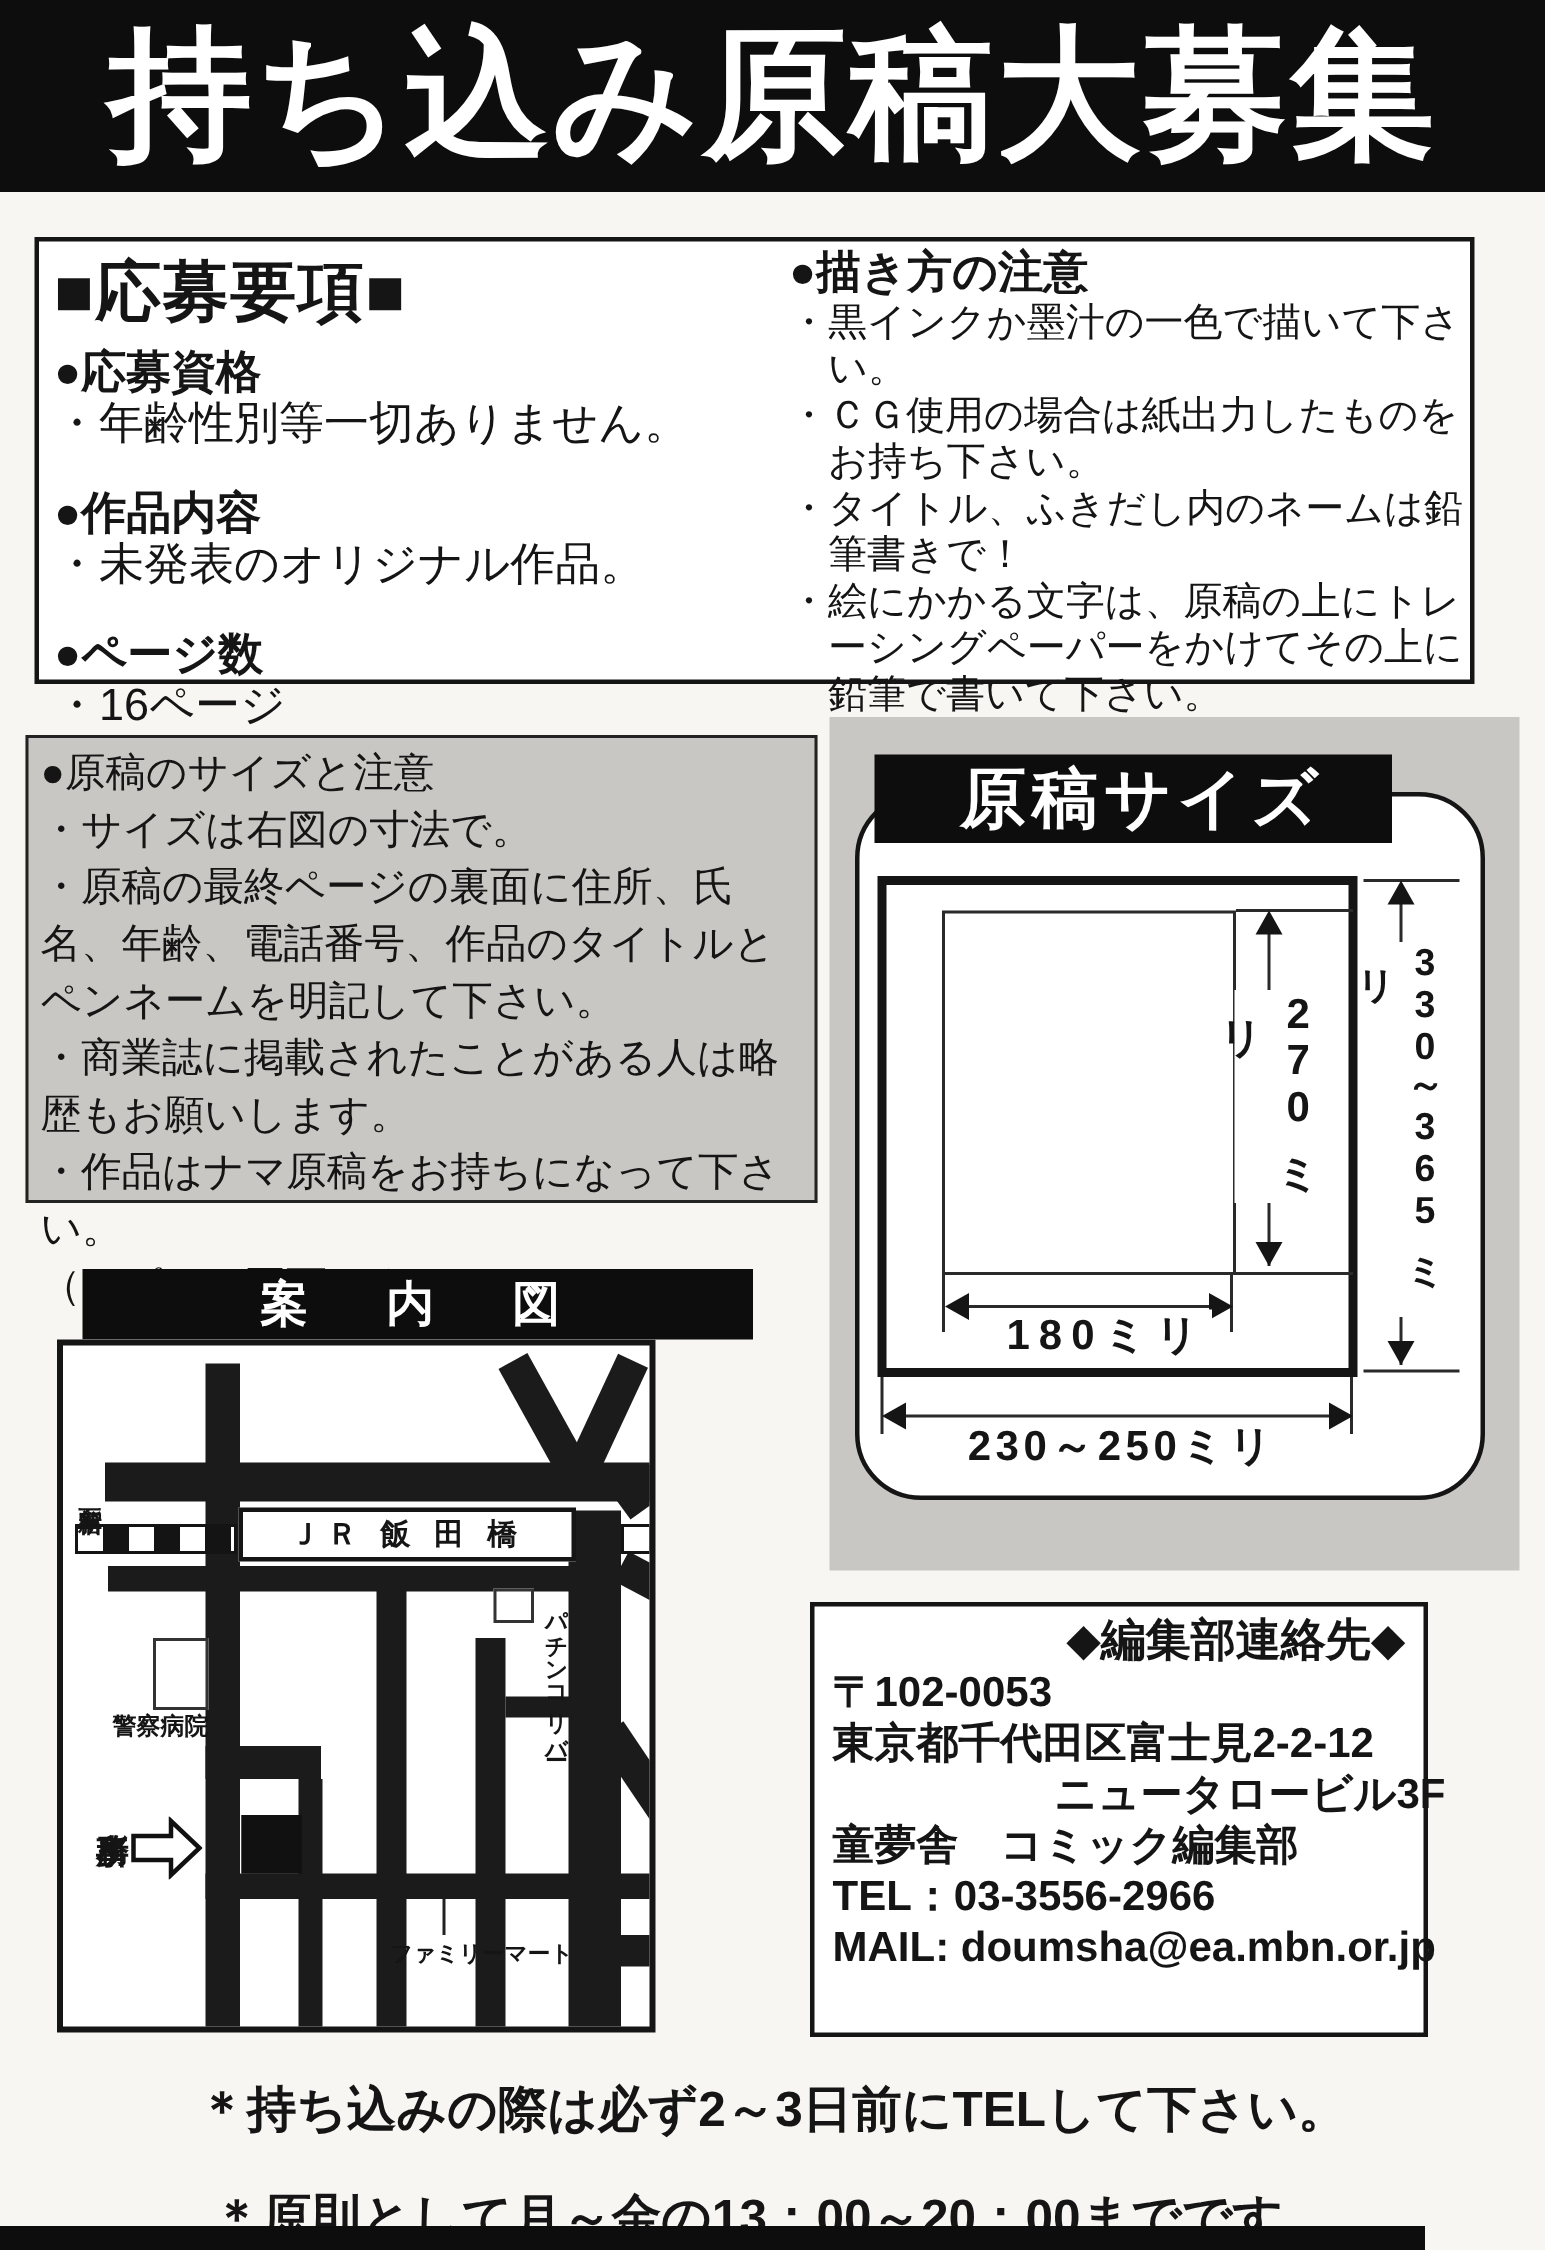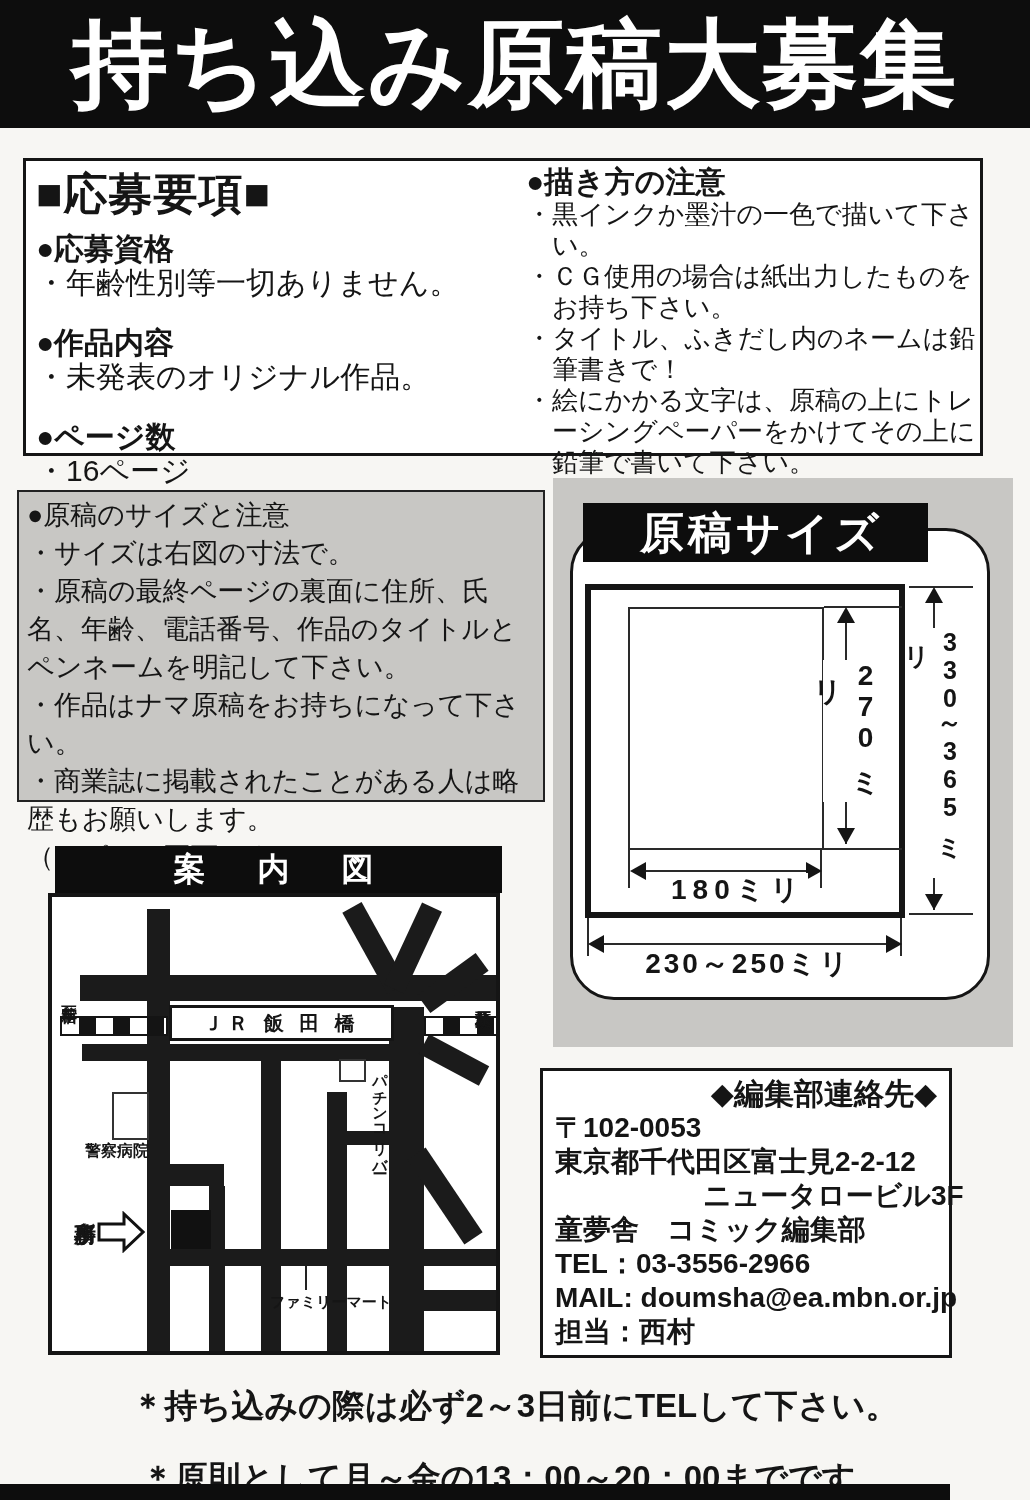--- a/index.html
+++ b/index.html
@@ -43,21 +43,21 @@
   .ah-left{border-top:9px solid transparent;border-bottom:9px solid transparent;border-right:16px solid #151515;}
   .ah-right{border-top:9px solid transparent;border-bottom:9px solid transparent;border-left:16px solid #151515;}
   .vtext{writing-mode:vertical-rl;text-orientation:upright;}
   .dim-v{background:#fff;z-index:5;display:flex;align-items:center;justify-content:center;font-weight:700;}
   .dim-h{background:#fff;z-index:5;text-align:center;font-weight:700;margin-top:20px;}
 
   
   .mapbar{left:55px;top:846px;width:447px;height:47px;background:#0d0d0d;}
   .mapbar-title{width:100%;text-align:center;line-height:47px;font-size:32px;font-weight:900;
                 color:#fff;letter-spacing:10px;}
-  .mapbox{left:48px;top:893px;width:452px;height:462px;background:#fff;border:4px solid #151515;
+  .mapbox{left:38px;top:893px;width:399px;height:462px;background:#fff;border:4px solid #151515;
           box-sizing:border-box;overflow:hidden;}
   .road{position:absolute;background:#1b1b1b;}
   .rail{position:absolute;height:20px;border:2px solid #141414;box-sizing:border-box;
         background:repeating-linear-gradient(90deg,#fff 0 17px,#141414 17px 34px);z-index:2;}
   .station{position:absolute;left:117px;top:108px;width:225px;height:36px;background:#fff;
            border:3px solid #151515;box-sizing:border-box;z-index:5;text-align:center;
            font-size:20px;font-weight:700;letter-spacing:5px;line-height:30px;white-space:nowrap;}
   .bldg{position:absolute;background:#fff;border:2px solid #333;box-sizing:border-box;z-index:3;}
   .map-lbl{position:absolute;font-weight:700;z-index:6;white-space:nowrap;}
 
@@ -97,22 +97,22 @@
       <div class="g-bullet">・ＣＧ使用の場合は紙出力したものをお持ち下さい。</div>
       <div class="g-bullet">・タイトル、ふきだし内のネームは鉛筆書きで！</div>
       <div class="g-bullet">・絵にかかる文字は、原稿の上にトレーシングペーパーをかけてその上に鉛筆で書いて下さい。</div>
     </div>
   </div>
 
   <div class="abs graybox">
     <div>●原稿のサイズと注意</div>
     <div>・サイズは右図の寸法で。</div>
     <div>・原稿の最終ページの裏面に住所、氏名、年齢、電話番号、作品のタイトルとペンネームを明記して下さい。</div>
+    <div>・商業誌に掲載されたことがある人は略歴もお願いします。</div>
     <div>・作品はナマ原稿をお持ちになって下さい。</div>
-    <div>・商業誌に掲載されたことがある人は略歴もお願いします。</div>
     <div>（コピーは不可ですよぉ♪）</div>
   </div>
 
   <div class="abs graypanel"></div>
   <div class="abs rpanel"></div>
   <div class="abs sizebar">
     <div class="sizebar-title">原稿サイズ</div>
   </div>
   <div class="abs outer-rect"></div>
   <div class="abs inner-rect"></div>
@@ -188,20 +188,19 @@
   </div>
 
   <div class="abs contact">
     <div class="c-head">◆編集部連絡先◆</div>
     <div>〒102-0053</div>
     <div>東京都千代田区富士見2-2-12</div>
     <div class="c-indent">ニュータロービル3F</div>
     <div>童夢舎　コミック編集部</div>
     <div>TEL：03-3556-2966</div>
     <div>MAIL: doumsha@ea.mbn.or.jp</div>
-    <div>担当：西村</div>
   </div>
 
   <div class="abs note" style="top:1384px;">＊持ち込みの際は必ず2～3日前にTELして下さい。</div>
   <div class="abs note" style="top:1436px;margin-top:20px;">＊原則として月～金の13：00～20：00までです。</div>
   <div class="abs bottombar"></div>
 
 </div>
 
 </body></html>

